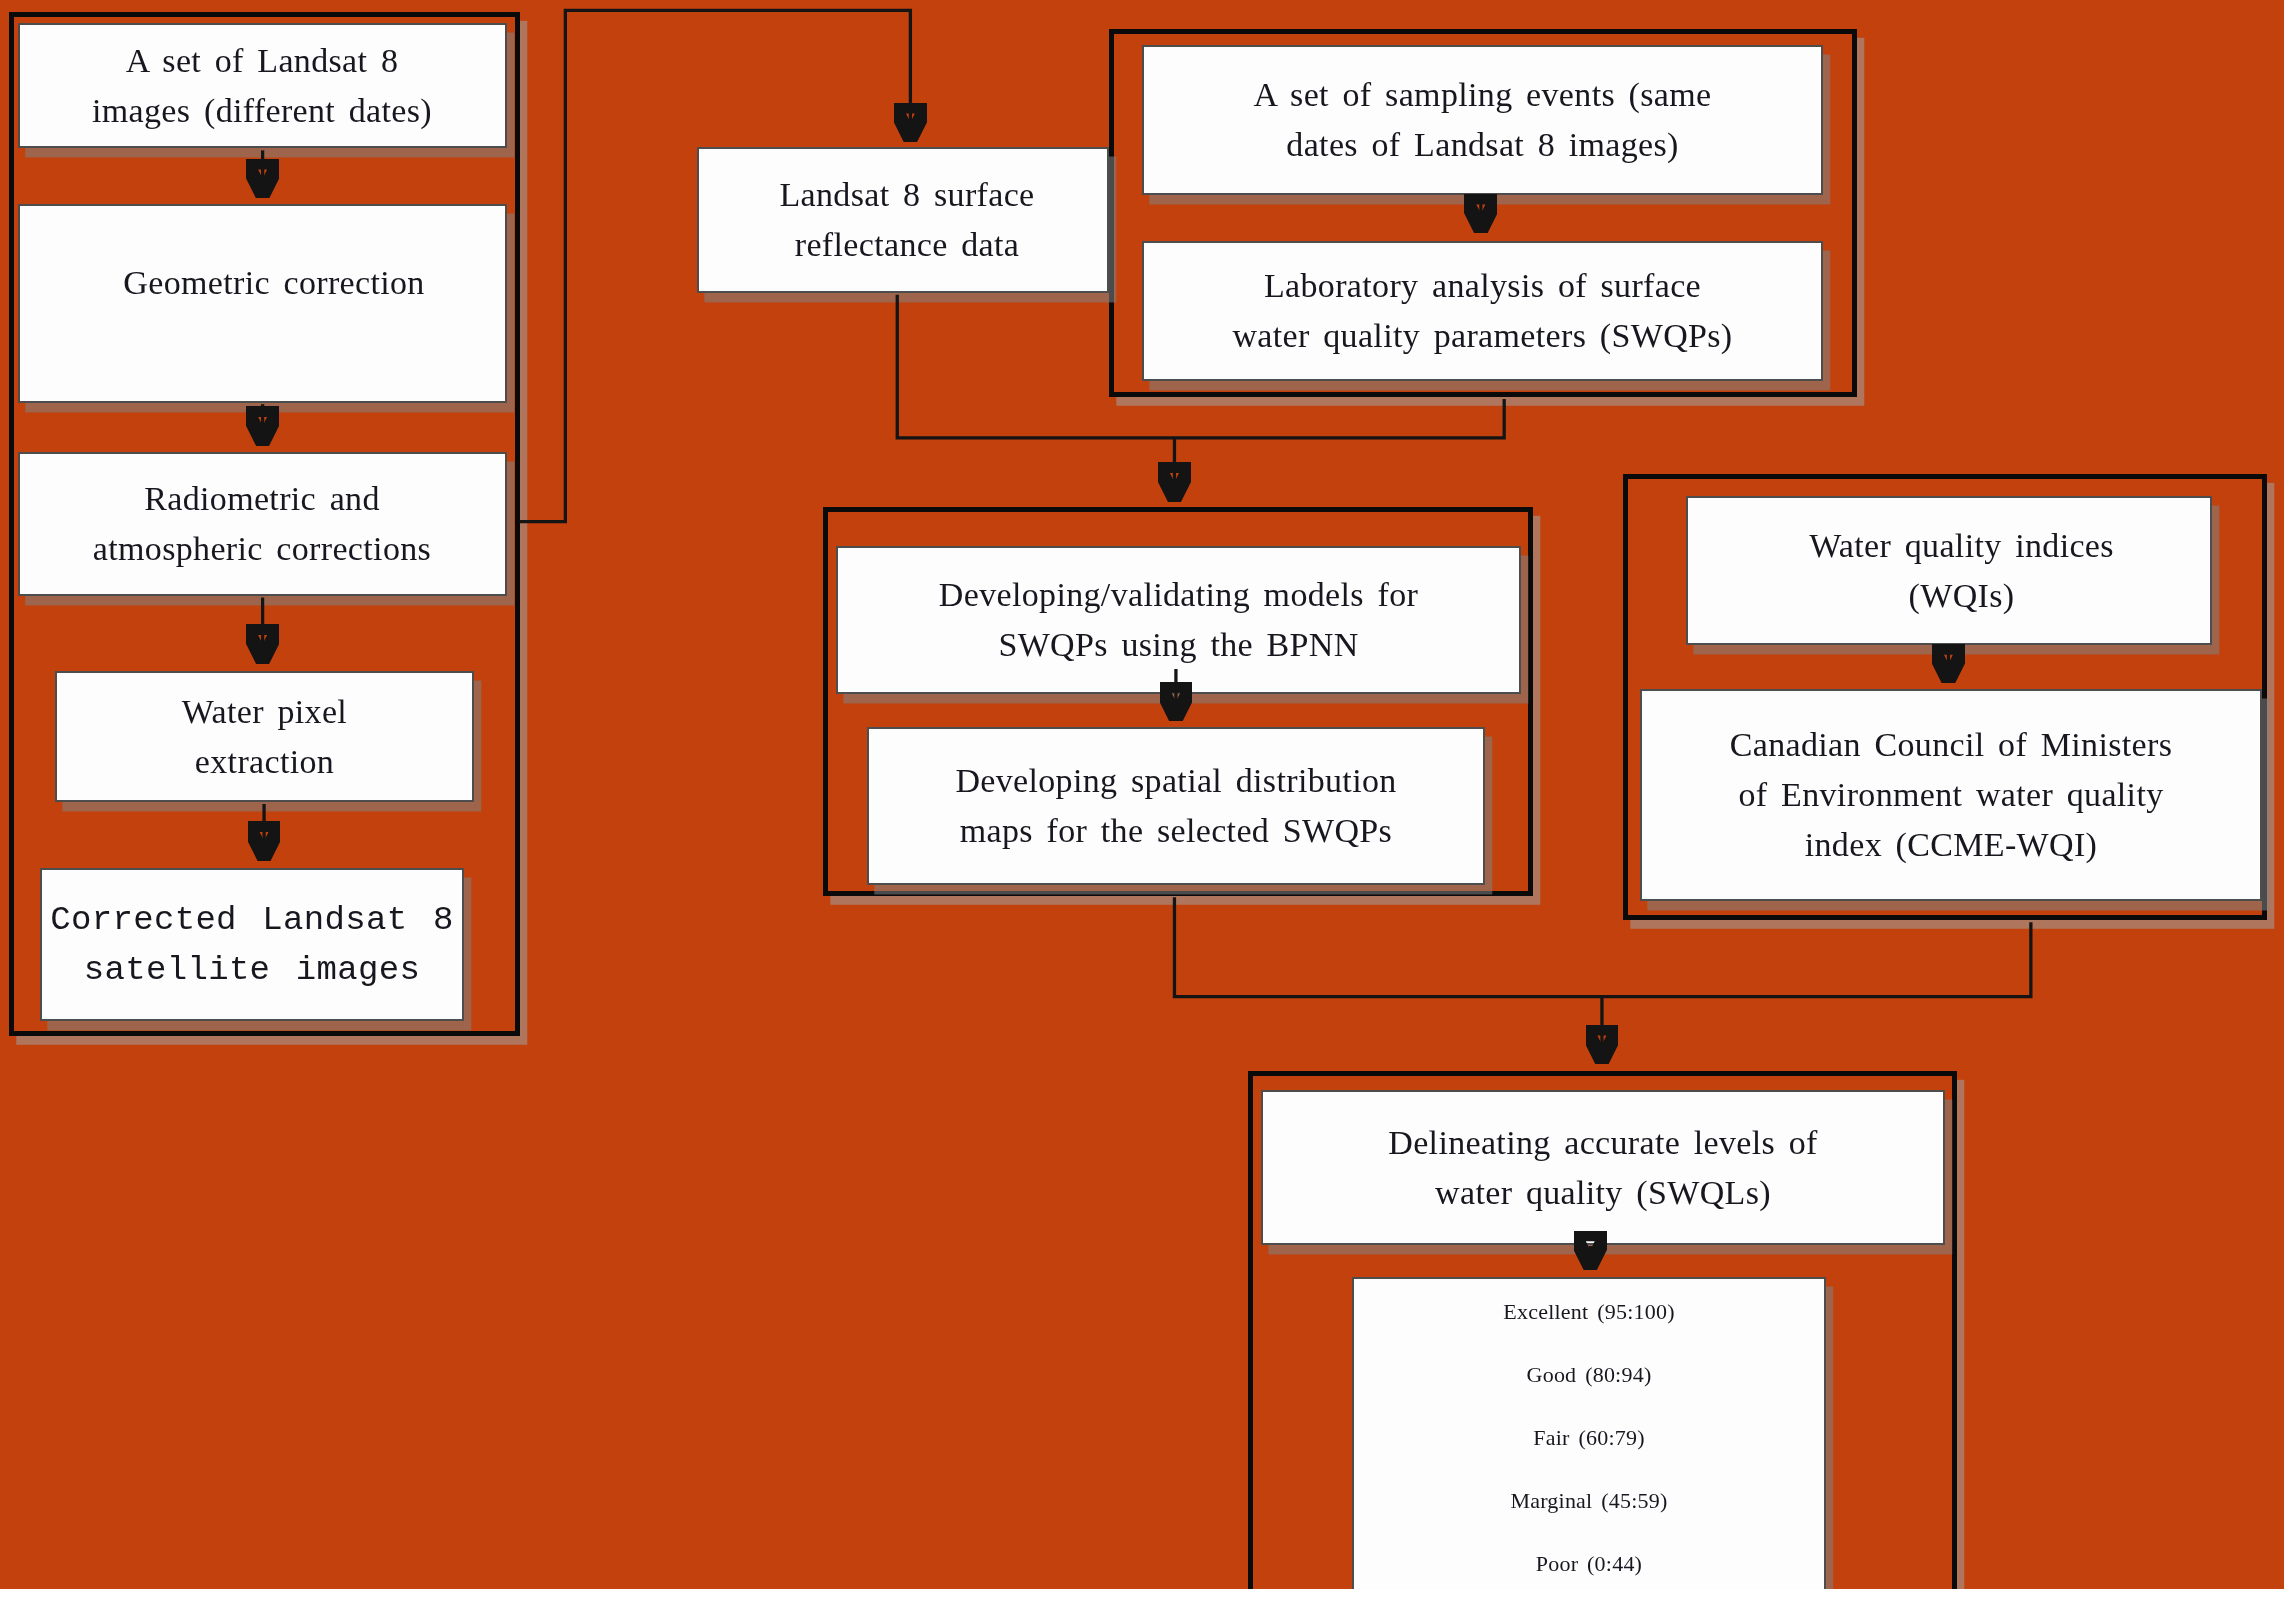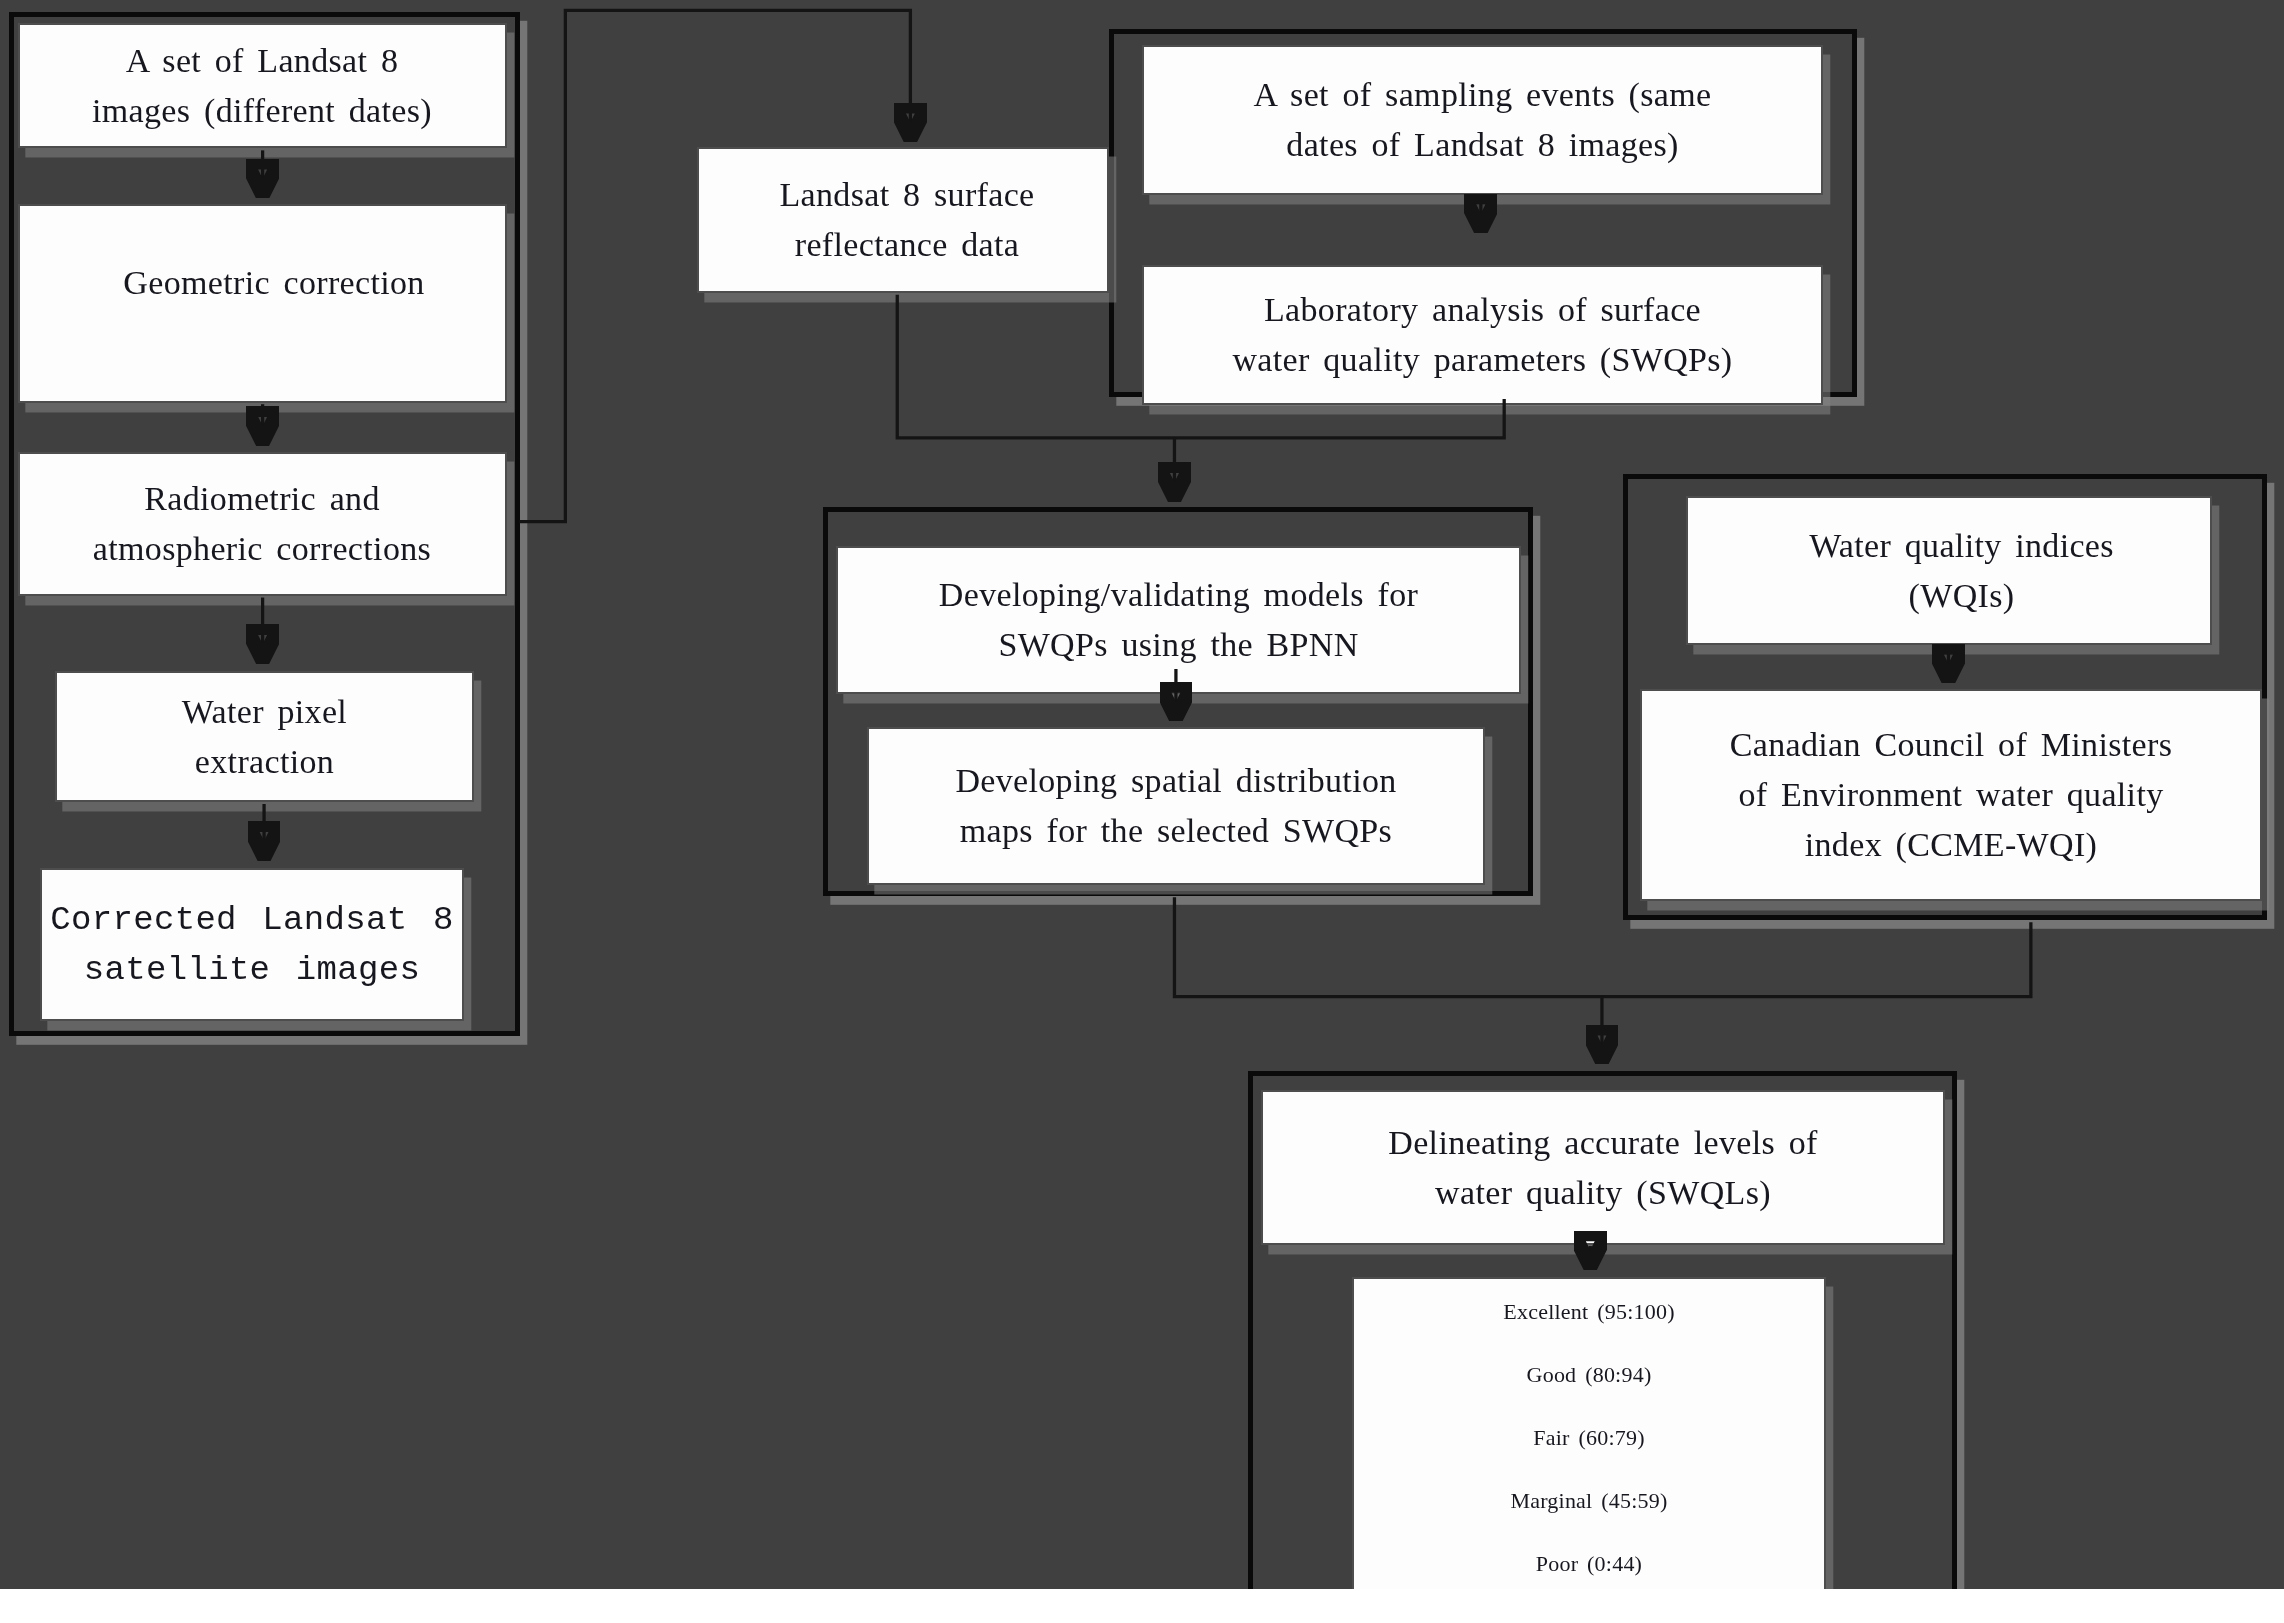--- a/index.html
+++ b/index.html
@@ -1,19 +1,19 @@
 <!DOCTYPE html>
 <html style="font-size:11.7px"><head>
 <meta charset="utf-8">
 <style>
   html,body{margin:0;padding:0;background:#ffffff;}
   .stage{
     position:relative;
     width:2284px;height:1589px;
-    background:#404040;
+    background:#c2410c;
     font-family:"Liberation Serif","DejaVu Serif",serif;
     color:#17171f;
     overflow:hidden;
   }
   .group{
     position:absolute;
     border:5.1px solid #0a0a0a;
     background:transparent;
     box-shadow:7.3px 8.8px 0 rgba(160,160,160,.55);
     box-sizing:border-box;
@@ -75,21 +75,21 @@
   <div class="node" style="left:697px;top:147px;width:412px;height:146px;padding-left:8px;">
     <span class="ln">Landsat 8 surface</span>
     <span class="ln">reflectance data</span>
   </div>
 
   <div class="node" style="left:1142px;top:45px;width:681px;height:150px;">
     <span class="ln">A set of sampling events (same</span>
     <span class="ln">dates of Landsat 8 images)</span>
   </div>
 
-  <div class="node" style="left:1142px;top:241px;width:681px;height:140px;margin-top:24px;">
+  <div class="node" style="left:1142px;top:241px;width:681px;height:140px;">
     <span class="ln">Laboratory analysis of surface</span>
     <span class="ln">water quality parameters (SWQPs)</span>
   </div>
 
   <div class="node" style="left:836px;top:546px;width:685px;height:148px;">
     <span class="ln">Developing/validating models for</span>
     <span class="ln">SWQPs using the BPNN</span>
   </div>
 
   <div class="node" style="left:867px;top:727px;width:618px;height:158px;">

